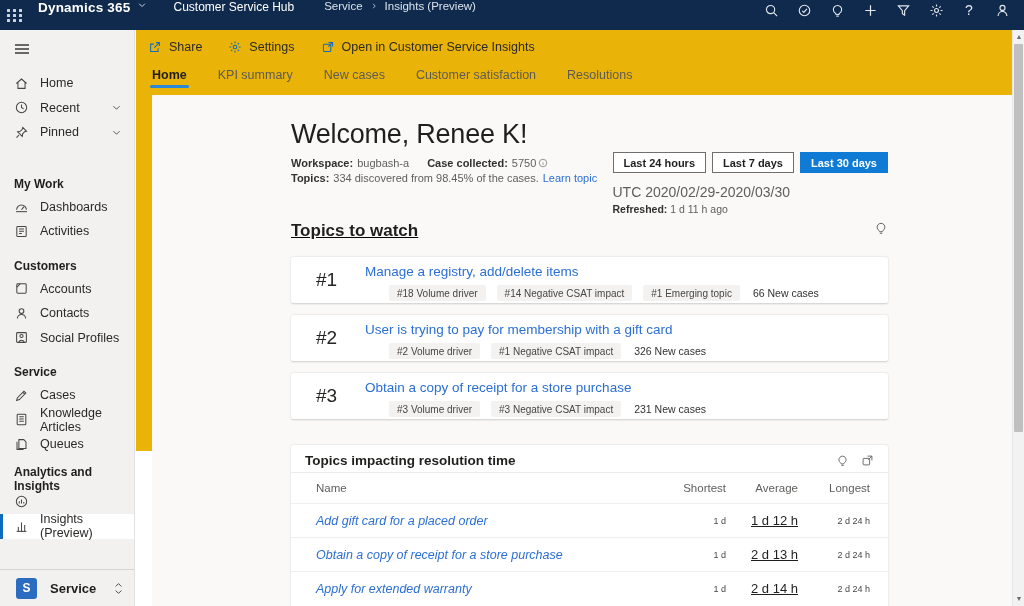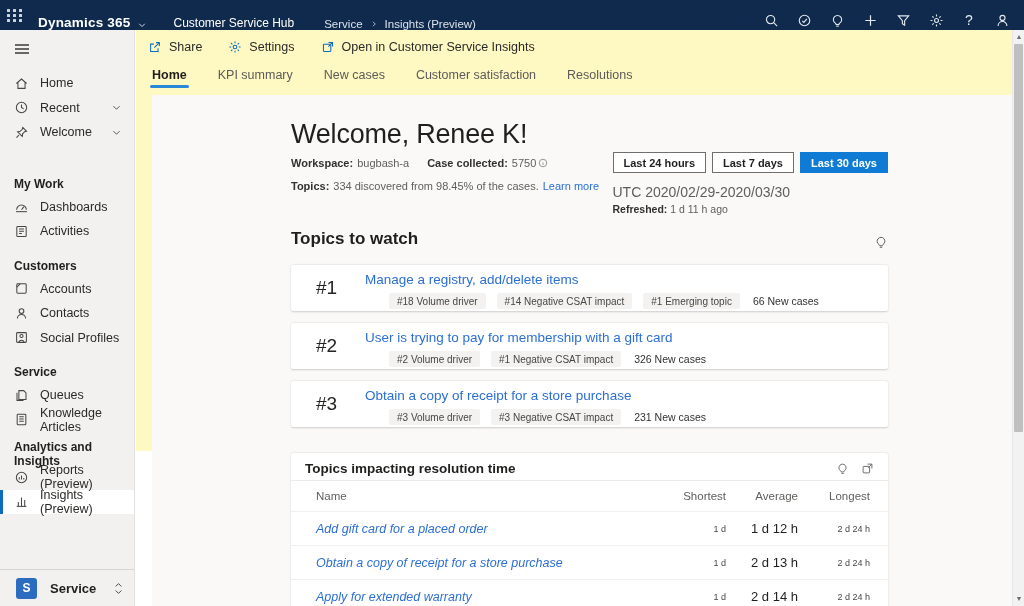--- a/index.html
+++ b/index.html
@@ -3,21 +3,21 @@
 <meta charset="utf-8">
 <title>Customer Service Hub - Insights (Preview)</title>
 <style>
   * { box-sizing: border-box; margin: 0; padding: 0; }
   html, body { width: 1024px; height: 606px; overflow: hidden; }
   body { font-family: "Liberation Sans", sans-serif; background: #ffffff; }
   .screen { position: relative; width: 1024px; height: 606px; overflow: hidden; }
 
   
   .topbar { position: absolute; top: 0; left: 0; width: 1024px; height: 30px;
-            background: #0f2a4c; display: flex; align-items: flex-end; color: #fff; }
+            background: #0f2a4c; display: flex; align-items: flex-start; color: #fff; }
   .waffle { width: 30px; height: 30px; display: flex; align-items: center; justify-content: center; cursor: pointer; }
   .waffle-grid { display: grid; grid-template-columns: repeat(3, 4px); grid-gap: 2px; }
   .waffle-grid span { width: 3px; height: 3px; background: #cfd6df; border-radius: 0.5px; }
   .brand { font-size: 13.5px; font-weight: 700; margin-left: 8px; letter-spacing: 0.2px; }
   .brand-chevron { margin-left: 7px; display: flex; align-items: center; }
   .app-name { font-size: 12px; margin-left: 26px; font-weight: 400; }
   .crumb { font-size: 11.5px; margin-left: 30px; color: #dbe2ec; display: flex; align-items: center; gap: 7px; }
   .topbar-icons { margin-left: auto; display: flex; align-items: center; gap: 13px; padding-right: 12px; }
   .tb-icon { width: 20px; height: 20px; display: flex; align-items: center; justify-content: center; cursor: pointer; }
   .tb-icon svg { stroke: #e3e8ef; }
@@ -44,55 +44,55 @@
   .area-label { margin-left: 13px; font-size: 13px; font-weight: 600; color: #201f1e; }
   .area-switch { margin-left: auto; margin-right: 10px; display: flex; }
 
   
   .scrollbar { position: absolute; top: 30px; right: 0; width: 12px; height: 576px;
                background: #f2f2f2; border-left: 1px solid #e6e6e6; cursor: pointer; }
   .sb-arrow { position: absolute; left: 2px; width: 8px; height: 8px; color: #6d6d6d; font-size: 7px; line-height: 8px; text-align: center; }
   .sb-thumb { position: absolute; top: 14px; left: 1px; width: 9px; height: 388px; background: #c0bfbf; border-radius: 1px; }
 
   
-  .main { position: absolute; top: 30px; left: 136px; width: 876px; height: 421px; background: #fef9c3; }
+  .main { position: absolute; top: 30px; left: 136px; width: 876px; height: 421px; background: #eab308; }
   .cmdbar { height: 33px; display: flex; align-items: center; padding-left: 12px; gap: 26px; }
   .cmd-item { display: flex; align-items: center; gap: 7px; font-size: 12.5px; color: #2b2a29; cursor: pointer; }
   .cmd-item svg { stroke: #0f6cbd; }
   .tabs { height: 32px; display: flex; align-items: flex-start; padding-left: 16px; gap: 31px; }
   .tab { font-size: 12.5px; color: #5c5a58; padding-top: 5px; padding-bottom: 6px; cursor: pointer; position: relative; }
   .tab.selected { color: #201f1e; font-weight: 700; }
   .tab.selected::after { content: ""; position: absolute; left: -2px; right: -2px; bottom: 0; height: 3px;
                          background: #2b88d8; border-radius: 2px; }
 
   .graybody { position: absolute; top: 65px; left: 16px; width: 876px; height: 511px; background: #faf9f8; overflow: hidden; }
   .content { position: relative; width: 597px; margin-left: 139px; }
 
   
   .welcome-h { margin-top: 24px; font-size: 27px; font-weight: 400; color: #201f1e; letter-spacing: -0.2px; }
   .meta-line { margin-top: 7px; font-size: 11px; color: #605e5c; display: flex; align-items: center; flex-wrap: wrap; }
-  .meta-line.second { margin-top: 11px; }
+  .meta-line.second { margin-top: 3px; }
   .meta-b { font-weight: 700; color: #323130; margin-right: 4px; }
   .meta-gap { width: 18px; }
   .info-i { margin-left: 2px; display: inline-flex; vertical-align: -1px; }
   .info-i svg { stroke: #8a8886; }
   .learn-more { color: #2b6fd4; margin-left: 4px; cursor: pointer; text-decoration: none; }
 
   
   .range-block { position: absolute; top: 33px; right: 0; text-align: left; }
   .range-btns { display: flex; gap: 6px; justify-content: flex-end; }
   .rbtn { height: 21px; padding: 0 10px; background: #fff; border: 1px solid #716f6d; font-size: 11px;
           font-weight: 700; color: #201f1e; display: flex; align-items: center; cursor: pointer; }
   .rbtn.selected { background: #0f7bd4; border-color: #0f7bd4; color: #fff; }
   .utc-line { margin-top: 11px; font-size: 14px; color: #605e5c; }
   .refreshed-line { margin-top: 3px; font-size: 10.5px; color: #605e5c; }
   .refreshed-line b { color: #323130; }
 
   
-  .sect-head { margin-top: 37px; display: flex; align-items: flex-end; }
+  .sect-head { margin-top: 37px; display: flex; align-items: flex-start; text-decoration: underline; }
   .sect-title { font-size: 17px; font-weight: 700; color: #201f1e; }
   .sect-bulb { margin-left: auto; display: flex; cursor: pointer; }
   .sect-bulb svg, .card-icons svg { stroke: #605e5c; }
 
   .topic-card { margin-top: 16px; background: #fff; border-radius: 2px;
                 box-shadow: 0 0.5px 2px rgba(0,0,0,0.18); display: flex; align-items: flex-start;
                 padding: 7px 0 9px 25px; height: 46px; }
   .topic-card + .topic-card { margin-top: 12px; }
   .t-rank { width: 49px; font-size: 19px; color: #252423; padding-top: 5px; flex: 0 0 49px; }
   .t-body { flex: 1; }
@@ -107,21 +107,21 @@
   .res-title { font-size: 13.5px; font-weight: 700; color: #201f1e; }
   .card-icons { margin-left: auto; display: flex; gap: 12px; }
   .card-icons .ci { cursor: pointer; display: flex; }
   .res-cols { height: 30px; display: flex; align-items: center; font-size: 11.5px; color: #605e5c; padding-left: 25px; padding-right: 18px; }
   .col-name { flex: 1; }
   .col-num { width: 72px; text-align: right; }
   .res-row { height: 34px; display: flex; align-items: center; border-top: 1px solid #f0efee;
              padding-left: 25px; padding-right: 18px; }
   .r-name { flex: 1; font-size: 12.5px; color: #2b6fd4; cursor: pointer; font-style: italic; }
   .r-short, .r-long { width: 72px; text-align: right; font-size: 9px; color: #484644; }
-  .r-avg { width: 72px; text-align: right; font-size: 13px; color: #201f1e; }
+  .r-avg { width: 72px; text-align: right; font-size: 13px; color: #201f1e; text-decoration: underline; }
 </style>
 </head>
 <body>
 
 <div class="screen">
 
   <div class="topbar">
     <div class="waffle">
       <div class="waffle-grid">
         <span></span>
@@ -226,21 +226,21 @@
           </svg>
         </span>
     </div>
     <div class="nav-item">
       <span class="nico">
           <svg width="15" height="15" viewBox="0 0 16 16" fill="none" stroke-width="1.1">
             <path d="M9.3 2.6l4.1 4.1-2 .5-2.2 2.2-.4 2.7-4.9-4.9 2.7-.4 2.2-2.2.5-2z"></path>
             <path d="M5.3 10.7 2.6 13.4"></path>
           </svg>
         </span>
-      <span>Welcome</span>
+      <span>Pinned</span>
       <span class="nav-chevron">
           <svg width="11" height="11" viewBox="0 0 16 16" fill="none" stroke="#484644" stroke-width="1.3">
             <path d="M3.5 6 8 10.5 12.5 6"></path>
           </svg>
         </span>
     </div>
 
     <div class="sb-sp2"></div>
     <div class="nav-section">My Work</div>
     <div class="nav-item">
@@ -292,46 +292,54 @@
           </svg>
         </span>
       <span>Social Profiles</span>
     </div>
 
     <div class="sb-sp3"></div>
     <div class="nav-section">Service</div>
     <div class="nav-item">
       <span class="nico">
           <svg width="15" height="15" viewBox="0 0 16 16" fill="none" stroke-width="1.1">
+            <path d="M2.8 13.2l.9-2.9 6.9-6.9 2 2-6.9 6.9-2.9.9z"></path>
+            <path d="M9.4 4.6l2 2"></path>
+          </svg>
+        </span>
+      <span>Cases</span>
+    </div>
+    <div class="nav-item">
+      <span class="nico">
+          <svg width="15" height="15" viewBox="0 0 16 16" fill="none" stroke-width="1.1">
+            <rect x="3.4" y="2.5" width="9.2" height="11" rx="0.8"></rect>
+            <path d="M5.6 5h4.8M5.6 7.4h4.8M5.6 9.8h4.8"></path>
+          </svg>
+        </span>
+      <span>Knowledge Articles</span>
+    </div>
+    <div class="nav-item">
+      <span class="nico">
+          <svg width="15" height="15" viewBox="0 0 16 16" fill="none" stroke-width="1.1">
             <path d="M5.2 2.8h5.2l2.4 2.4v7H5.2z"></path>
             <path d="M3.2 5v8.2h7"></path>
           </svg>
         </span>
       <span>Queues</span>
     </div>
-    <div class="nav-item">
-      <span class="nico">
-          <svg width="15" height="15" viewBox="0 0 16 16" fill="none" stroke-width="1.1">
-            <rect x="3.4" y="2.5" width="9.2" height="11" rx="0.8"></rect>
-            <path d="M5.6 5h4.8M5.6 7.4h4.8M5.6 9.8h4.8"></path>
-          </svg>
-        </span>
-      <span>Knowledge Articles</span>
-    </div>
 
     <div class="sb-sp3"></div>
     <div class="nav-section">Analytics and Insights</div>
     <div class="nav-item">
       <span class="nico">
           <svg width="15" height="15" viewBox="0 0 16 16" fill="none" stroke-width="1.1">
             <circle cx="8" cy="8" r="5.5"></circle>
             <path d="M5.6 10.2V7.8M8 10.2V5.8M10.4 10.2V8.6"></path>
           </svg>
         </span>
-      <span>Reports (Preview)</span>
     </div>
     <div class="nav-item selected">
       <span class="nico">
           <svg width="15" height="15" viewBox="0 0 16 16" fill="none" stroke-width="1.1">
             <path d="M2.8 13.2h10.4"></path>
             <path d="M4.6 13V8.6M8 13V3.6M11.4 13V6.4"></path>
           </svg>
         </span>
       <span>Insights (Preview)</span>
     </div>
@@ -395,21 +403,21 @@
           <span class="info-i">
             <svg width="10" height="10" viewBox="0 0 16 16" fill="none" stroke-width="1.4">
                 <circle cx="8" cy="8" r="6"></circle>
                 <path d="M8 7v4M8 4.6v.2"></path>
               </svg>
           </span>
         </div>
         <div class="meta-line second">
           <span class="meta-b">Topics:</span>
           <span>334 discovered from 98.45% of the cases.</span>
-          <a class="learn-more">Learn more</a>
+          <a class="learn-more">Learn topic</a>
         </div>
 
         <div class="range-block">
           <div class="range-btns">
             <div class="rbtn">Last 24 hours</div>
             <div class="rbtn">Last 7 days</div>
             <div class="rbtn selected">Last 30 days</div>
           </div>
           <div class="utc-line">UTC 2020/02/29-2020/03/30</div>
           <div class="refreshed-line">

